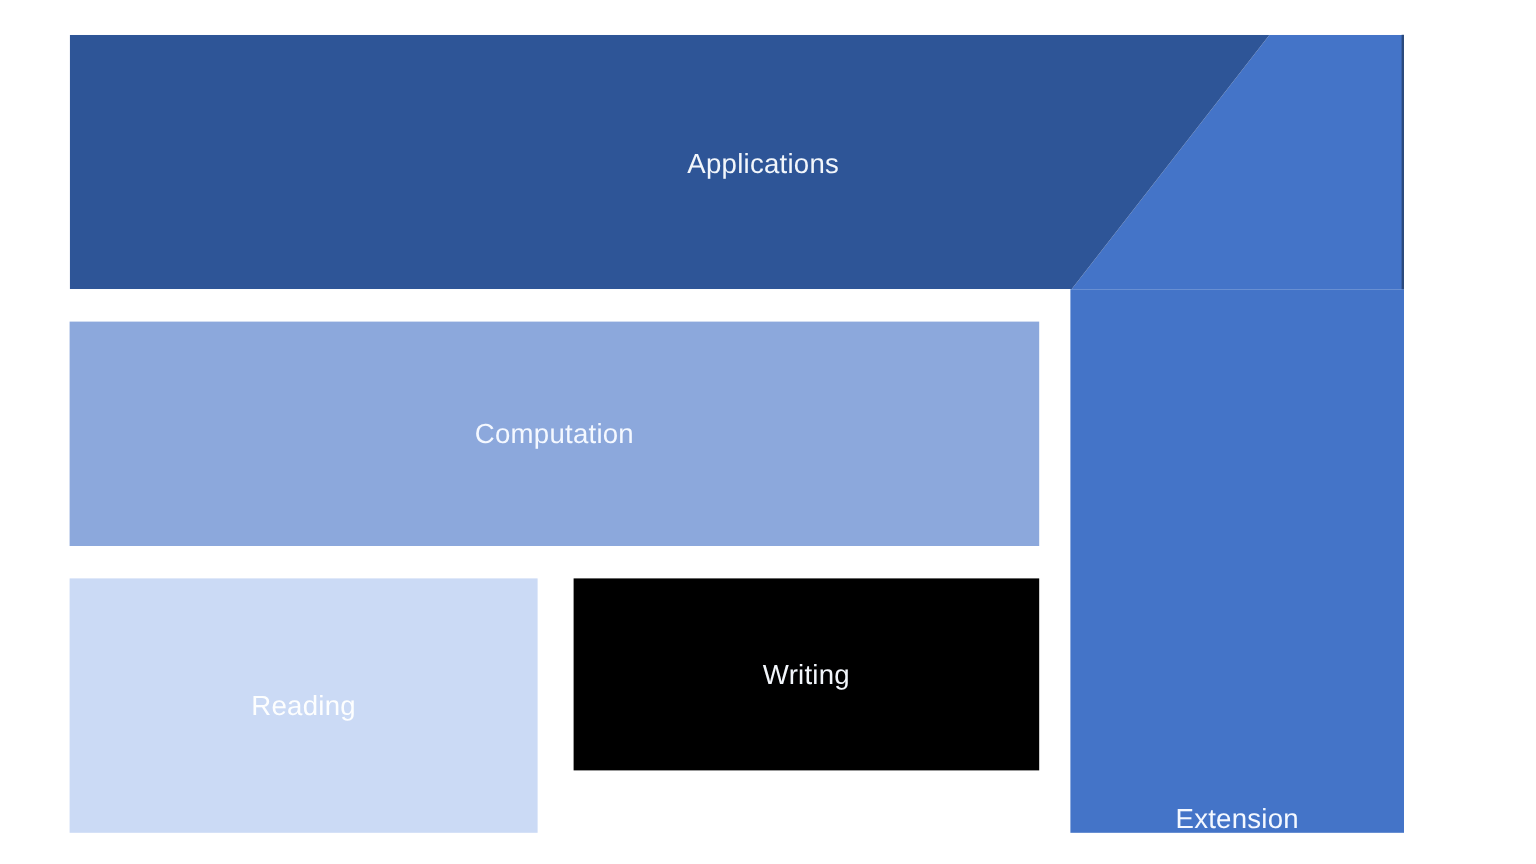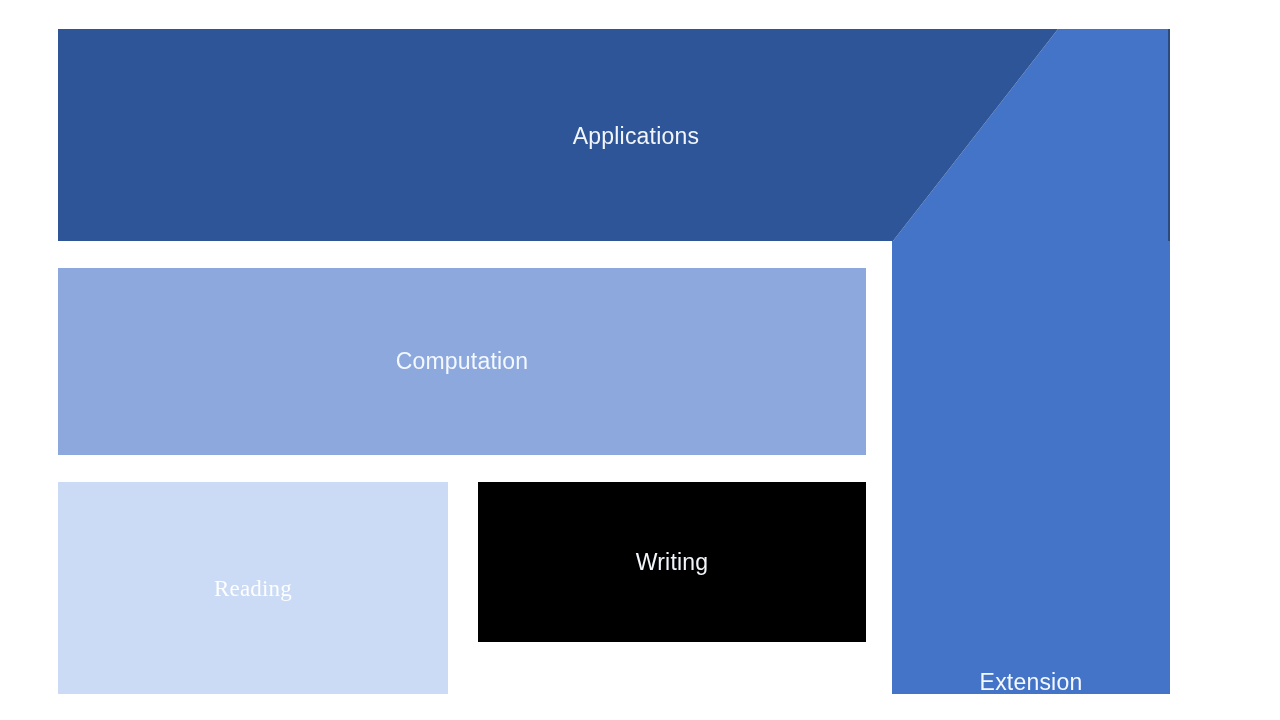--- a/index.html
+++ b/index.html
@@ -91,21 +91,20 @@
   }
   #block-computation .block-label { color: #f4f8ff; }
 
   
   #block-reading {
     left: 58px;
     top: 482px;
     width: 390px;
     height: 212px;
     background: #CBDAF5;
-    font-family: Liberation Serif, serif;
   }
   #block-reading .block-label { color: #fdfefe; }
 
   
   #block-writing {
     left: 478px;
     top: 482px;
     width: 388px;
     height: 160px;
     background: #000000;

